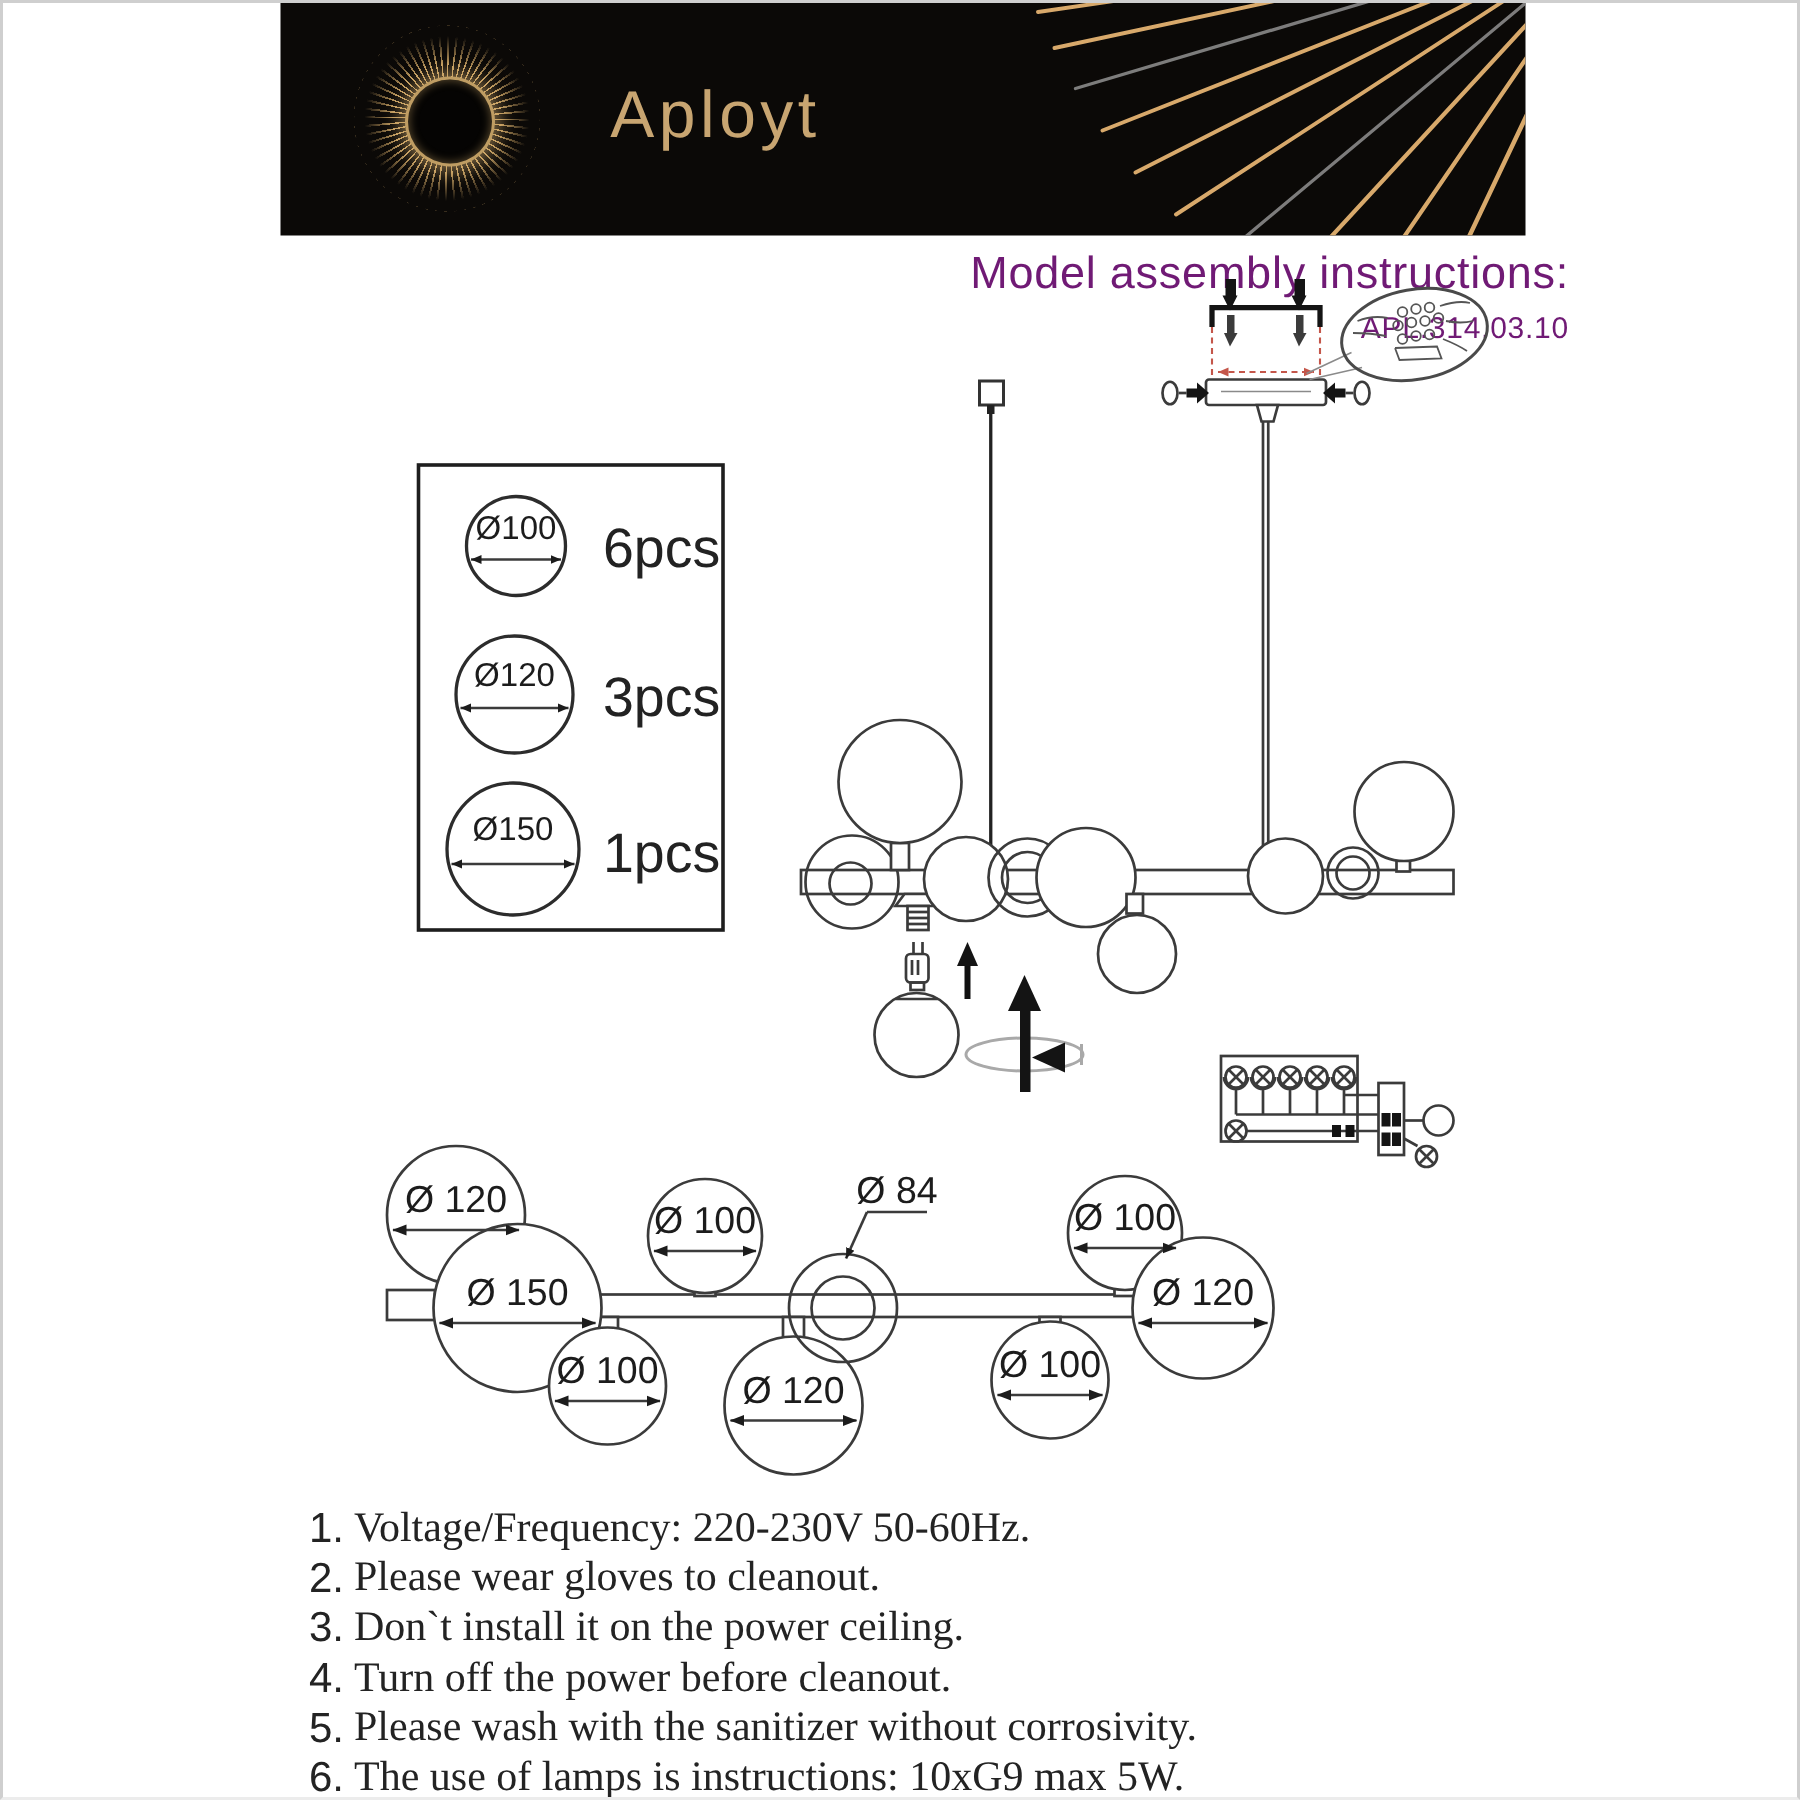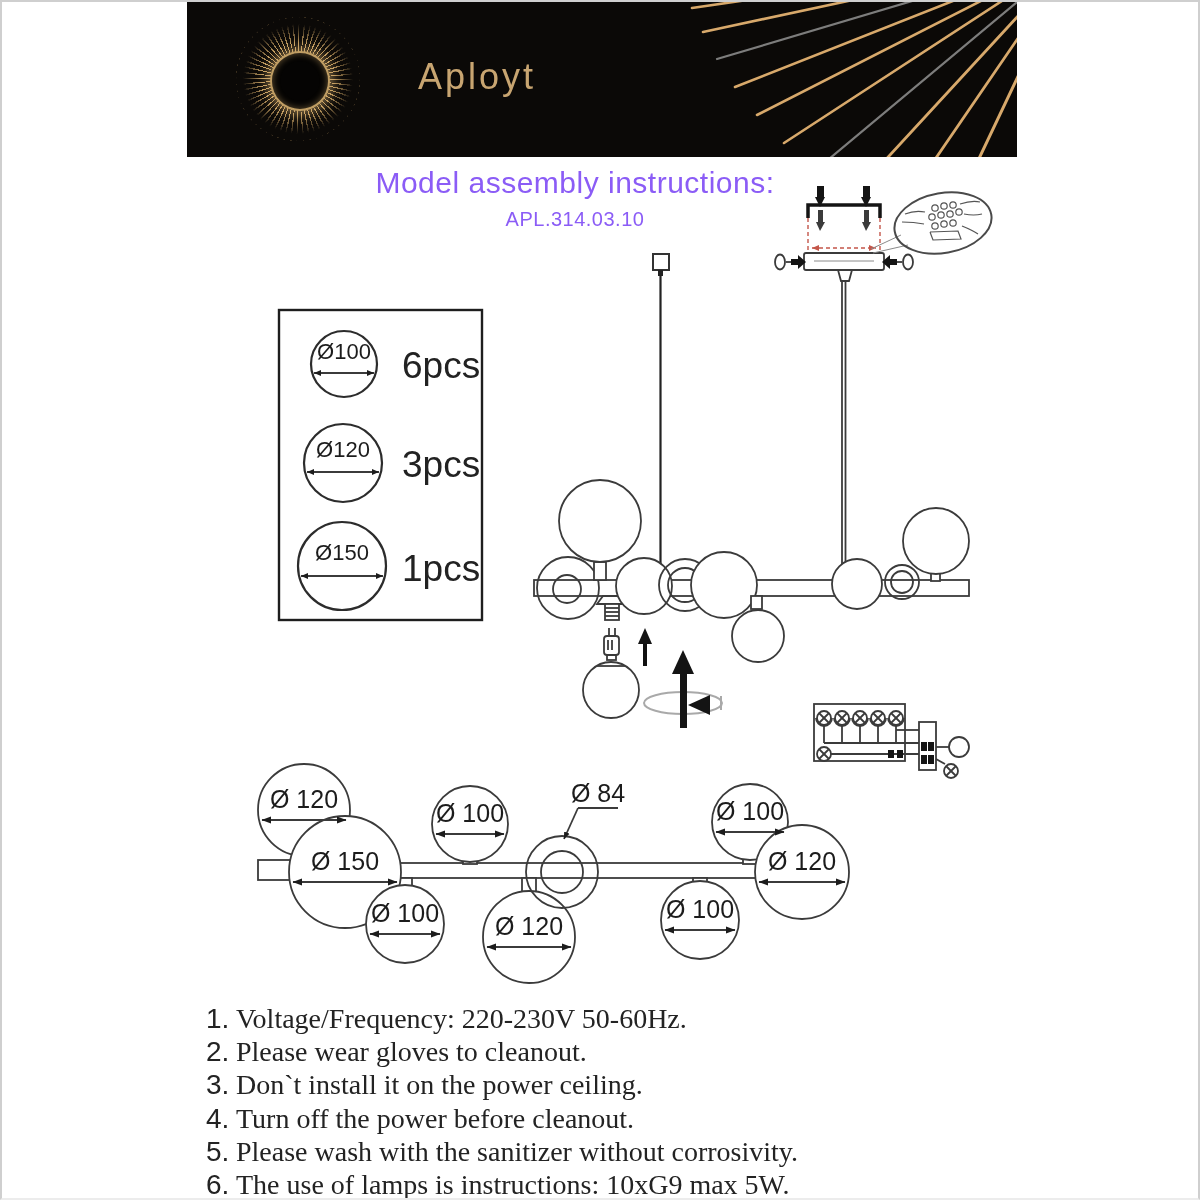--- a/index.html
+++ b/index.html
@@ -10,23 +10,23 @@
   .banner{position:absolute;left:185px;top:0;width:830px;height:155px;background:#0b0907;overflow:hidden;}
   .rays-svg{position:absolute;left:0;top:0;}
   .sunburst{position:absolute;left:49px;top:15px;width:124px;height:124px;border-radius:50%;
             background:repeating-conic-gradient(rgba(206,166,102,.95) 0 1.6deg, rgba(11,9,7,0) 1.6deg 6deg);}
   .sunburst::after{content:'';position:absolute;inset:0;border-radius:50%;
             background:radial-gradient(circle, rgba(11,9,7,0) 0 36px, #0b0907 55px);}
   .sun-core{position:absolute;left:83px;top:49px;width:56px;height:56px;border-radius:50%;
             background:#050403;border:2px solid rgba(224,184,116,.85);
             box-shadow:0 0 12px 3px rgba(224,184,116,.6), inset 0 0 6px 1px rgba(224,184,116,.35);}
   .brand{position:absolute;left:175px;top:0;width:230px;height:155px;line-height:150px;
-         text-align:center;color:#c8a571;font-size:36px;font-weight:400;letter-spacing:3px;}
+         text-align:center;color:#c8a571;font-size:44px;font-weight:400;letter-spacing:3px;}
   
-  .title{position:absolute;left:123px;top:163px;width:900px;text-align:center;color:#8b5cf6;}
+  .title{position:absolute;left:144px;top:163px;width:900px;text-align:right;color:#701a75;}
   .title .t1{font-size:30px;font-weight:500;letter-spacing:.5px;line-height:36px;}
   .title .t2{font-size:20px;font-weight:500;letter-spacing:.5px;line-height:36px;}
   
   .diagram{position:absolute;left:0;top:0;}
   .ln{fill:none;stroke:#3b3b3b;stroke-width:1.8;}
   .lnw{fill:#ffffff;stroke:#3b3b3b;stroke-width:1.8;}
   .lnw2{fill:#ffffff;stroke:#2c2c2c;stroke-width:2.2;}
   .thin{fill:none;stroke:#8a8a8a;stroke-width:1;}
   .gray{fill:none;stroke:#a9a9a9;stroke-width:2;}
   .blk{fill:#141414;stroke:none;}

